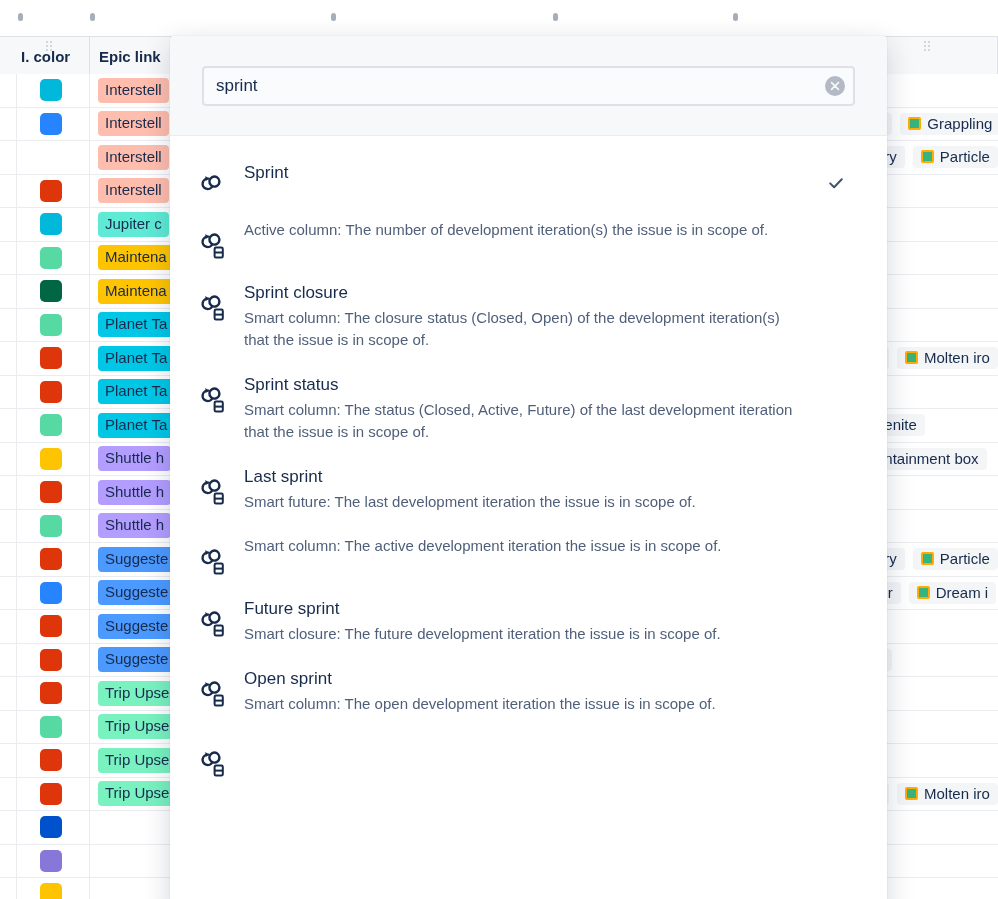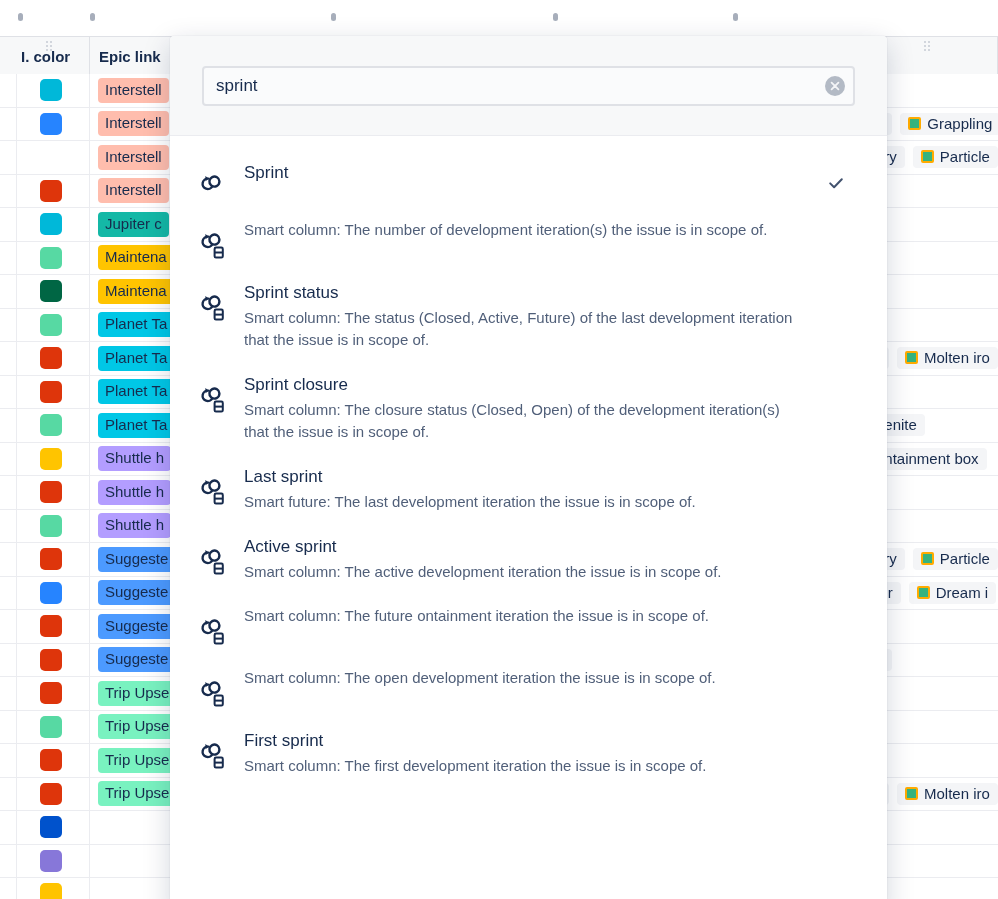--- a/index.html
+++ b/index.html
@@ -354,21 +354,21 @@
           </div>
           <div class="gcell c-mid"></div>
           <div class="gcell c-right"></div>
         </div>
         <div class="grow">
           <div class="gcell c-check"></div>
           <div class="gcell c-color">
             <div class="swatch" style="background: rgb(0, 184, 217);"></div>
           </div>
           <div class="gcell c-epic">
-            <span class="tag" style="background: #14b8a6;">Jupiter c</span>
+            <span class="tag" style="background: #5eead4;">Jupiter c</span>
           </div>
           <div class="gcell c-mid"></div>
           <div class="gcell c-right"></div>
         </div>
         <div class="grow">
           <div class="gcell c-check"></div>
           <div class="gcell c-color">
             <div class="swatch" style="background: rgb(87, 217, 163);"></div>
           </div>
           <div class="gcell c-epic">
@@ -652,61 +652,61 @@
           <div class="opt-icon">
             <svg width="26" height="28" viewBox="0 0 26 28" fill="none">
               <path d="M9.2 5.6 A5.2 5.2 0 1 0 13.4 13.2" stroke="#172B4D" stroke-width="2.4" stroke-linecap="round" fill="none"></path>
               <path d="M6.3 3.1 L9.8 5.5 L6.6 8.2 Z" fill="#172B4D"></path>
               <path d="M12.2 12.4 A5.0 5.0 0 1 1 20.4 8.4 A5.0 5.0 0 0 1 12.2 12.4 Z" stroke="#172B4D" stroke-width="2.4" fill="none" stroke-linecap="round"></path>
               <rect x="15.6" y="16.6" width="8.2" height="10" rx="1.4" stroke="#172B4D" stroke-width="2" fill="none"></rect>
               <path d="M15.6 21.6 H23.8" stroke="#172B4D" stroke-width="2"></path>
             </svg>
           </div>
           <div class="opt-text">
-            <div class="opt-desc">Smart column: The number of development iteration(s) the issue is in scope of.</div>
+            <div class="opt-desc">Active column: The number of development iteration(s) the issue is in scope of.</div>
           </div>
           <div class="opt-check hidden">
             <svg width="20" height="20" viewBox="0 0 20 20" fill="none">
               <path d="M4.2 10.4 L8.1 14.2 L15.8 6.2" stroke="#42526E" stroke-width="2" stroke-linecap="round" stroke-linejoin="round"></path>
             </svg>
           </div>
         </div>
         <div class="option">
           <div class="opt-icon">
             <svg width="26" height="28" viewBox="0 0 26 28" fill="none">
               <path d="M9.2 5.6 A5.2 5.2 0 1 0 13.4 13.2" stroke="#172B4D" stroke-width="2.4" stroke-linecap="round" fill="none"></path>
               <path d="M6.3 3.1 L9.8 5.5 L6.6 8.2 Z" fill="#172B4D"></path>
               <path d="M12.2 12.4 A5.0 5.0 0 1 1 20.4 8.4 A5.0 5.0 0 0 1 12.2 12.4 Z" stroke="#172B4D" stroke-width="2.4" fill="none" stroke-linecap="round"></path>
               <rect x="15.6" y="16.6" width="8.2" height="10" rx="1.4" stroke="#172B4D" stroke-width="2" fill="none"></rect>
               <path d="M15.6 21.6 H23.8" stroke="#172B4D" stroke-width="2"></path>
             </svg>
           </div>
           <div class="opt-text">
-            <div class="opt-title">Sprint status</div>
-            <div class="opt-desc">Smart column: The status (Closed, Active, Future) of the last development iteration that the issue is in scope of.</div>
+            <div class="opt-title">Sprint closure</div>
+            <div class="opt-desc">Smart column: The closure status (Closed, Open) of the development iteration(s) that the issue is in scope of.</div>
           </div>
           <div class="opt-check hidden">
             <svg width="20" height="20" viewBox="0 0 20 20" fill="none">
               <path d="M4.2 10.4 L8.1 14.2 L15.8 6.2" stroke="#42526E" stroke-width="2" stroke-linecap="round" stroke-linejoin="round"></path>
             </svg>
           </div>
         </div>
         <div class="option">
           <div class="opt-icon">
             <svg width="26" height="28" viewBox="0 0 26 28" fill="none">
               <path d="M9.2 5.6 A5.2 5.2 0 1 0 13.4 13.2" stroke="#172B4D" stroke-width="2.4" stroke-linecap="round" fill="none"></path>
               <path d="M6.3 3.1 L9.8 5.5 L6.6 8.2 Z" fill="#172B4D"></path>
               <path d="M12.2 12.4 A5.0 5.0 0 1 1 20.4 8.4 A5.0 5.0 0 0 1 12.2 12.4 Z" stroke="#172B4D" stroke-width="2.4" fill="none" stroke-linecap="round"></path>
               <rect x="15.6" y="16.6" width="8.2" height="10" rx="1.4" stroke="#172B4D" stroke-width="2" fill="none"></rect>
               <path d="M15.6 21.6 H23.8" stroke="#172B4D" stroke-width="2"></path>
             </svg>
           </div>
           <div class="opt-text">
-            <div class="opt-title">Sprint closure</div>
-            <div class="opt-desc">Smart column: The closure status (Closed, Open) of the development iteration(s) that the issue is in scope of.</div>
+            <div class="opt-title">Sprint status</div>
+            <div class="opt-desc">Smart column: The status (Closed, Active, Future) of the last development iteration that the issue is in scope of.</div>
           </div>
           <div class="opt-check hidden">
             <svg width="20" height="20" viewBox="0 0 20 20" fill="none">
               <path d="M4.2 10.4 L8.1 14.2 L15.8 6.2" stroke="#42526E" stroke-width="2" stroke-linecap="round" stroke-linejoin="round"></path>
             </svg>
           </div>
         </div>
         <div class="option">
           <div class="opt-icon">
             <svg width="26" height="28" viewBox="0 0 26 28" fill="none">
@@ -731,81 +731,78 @@
           <div class="opt-icon">
             <svg width="26" height="28" viewBox="0 0 26 28" fill="none">
               <path d="M9.2 5.6 A5.2 5.2 0 1 0 13.4 13.2" stroke="#172B4D" stroke-width="2.4" stroke-linecap="round" fill="none"></path>
               <path d="M6.3 3.1 L9.8 5.5 L6.6 8.2 Z" fill="#172B4D"></path>
               <path d="M12.2 12.4 A5.0 5.0 0 1 1 20.4 8.4 A5.0 5.0 0 0 1 12.2 12.4 Z" stroke="#172B4D" stroke-width="2.4" fill="none" stroke-linecap="round"></path>
               <rect x="15.6" y="16.6" width="8.2" height="10" rx="1.4" stroke="#172B4D" stroke-width="2" fill="none"></rect>
               <path d="M15.6 21.6 H23.8" stroke="#172B4D" stroke-width="2"></path>
             </svg>
           </div>
           <div class="opt-text">
-            <div class="opt-title">Active sprint</div>
             <div class="opt-desc">Smart column: The active development iteration the issue is in scope of.</div>
           </div>
           <div class="opt-check hidden">
             <svg width="20" height="20" viewBox="0 0 20 20" fill="none">
               <path d="M4.2 10.4 L8.1 14.2 L15.8 6.2" stroke="#42526E" stroke-width="2" stroke-linecap="round" stroke-linejoin="round"></path>
             </svg>
           </div>
         </div>
         <div class="option">
           <div class="opt-icon">
             <svg width="26" height="28" viewBox="0 0 26 28" fill="none">
               <path d="M9.2 5.6 A5.2 5.2 0 1 0 13.4 13.2" stroke="#172B4D" stroke-width="2.4" stroke-linecap="round" fill="none"></path>
               <path d="M6.3 3.1 L9.8 5.5 L6.6 8.2 Z" fill="#172B4D"></path>
               <path d="M12.2 12.4 A5.0 5.0 0 1 1 20.4 8.4 A5.0 5.0 0 0 1 12.2 12.4 Z" stroke="#172B4D" stroke-width="2.4" fill="none" stroke-linecap="round"></path>
               <rect x="15.6" y="16.6" width="8.2" height="10" rx="1.4" stroke="#172B4D" stroke-width="2" fill="none"></rect>
               <path d="M15.6 21.6 H23.8" stroke="#172B4D" stroke-width="2"></path>
             </svg>
           </div>
           <div class="opt-text">
-            <div class="opt-desc">Smart column: The future ontainment iteration the issue is in scope of.</div>
+            <div class="opt-title">Future sprint</div>
+            <div class="opt-desc">Smart closure: The future development iteration the issue is in scope of.</div>
           </div>
           <div class="opt-check hidden">
             <svg width="20" height="20" viewBox="0 0 20 20" fill="none">
               <path d="M4.2 10.4 L8.1 14.2 L15.8 6.2" stroke="#42526E" stroke-width="2" stroke-linecap="round" stroke-linejoin="round"></path>
             </svg>
           </div>
         </div>
         <div class="option">
           <div class="opt-icon">
             <svg width="26" height="28" viewBox="0 0 26 28" fill="none">
               <path d="M9.2 5.6 A5.2 5.2 0 1 0 13.4 13.2" stroke="#172B4D" stroke-width="2.4" stroke-linecap="round" fill="none"></path>
               <path d="M6.3 3.1 L9.8 5.5 L6.6 8.2 Z" fill="#172B4D"></path>
               <path d="M12.2 12.4 A5.0 5.0 0 1 1 20.4 8.4 A5.0 5.0 0 0 1 12.2 12.4 Z" stroke="#172B4D" stroke-width="2.4" fill="none" stroke-linecap="round"></path>
               <rect x="15.6" y="16.6" width="8.2" height="10" rx="1.4" stroke="#172B4D" stroke-width="2" fill="none"></rect>
               <path d="M15.6 21.6 H23.8" stroke="#172B4D" stroke-width="2"></path>
             </svg>
           </div>
           <div class="opt-text">
+            <div class="opt-title">Open sprint</div>
             <div class="opt-desc">Smart column: The open development iteration the issue is in scope of.</div>
           </div>
           <div class="opt-check hidden">
             <svg width="20" height="20" viewBox="0 0 20 20" fill="none">
               <path d="M4.2 10.4 L8.1 14.2 L15.8 6.2" stroke="#42526E" stroke-width="2" stroke-linecap="round" stroke-linejoin="round"></path>
             </svg>
           </div>
         </div>
         <div class="option">
           <div class="opt-icon">
             <svg width="26" height="28" viewBox="0 0 26 28" fill="none">
               <path d="M9.2 5.6 A5.2 5.2 0 1 0 13.4 13.2" stroke="#172B4D" stroke-width="2.4" stroke-linecap="round" fill="none"></path>
               <path d="M6.3 3.1 L9.8 5.5 L6.6 8.2 Z" fill="#172B4D"></path>
               <path d="M12.2 12.4 A5.0 5.0 0 1 1 20.4 8.4 A5.0 5.0 0 0 1 12.2 12.4 Z" stroke="#172B4D" stroke-width="2.4" fill="none" stroke-linecap="round"></path>
               <rect x="15.6" y="16.6" width="8.2" height="10" rx="1.4" stroke="#172B4D" stroke-width="2" fill="none"></rect>
               <path d="M15.6 21.6 H23.8" stroke="#172B4D" stroke-width="2"></path>
             </svg>
           </div>
-          <div class="opt-text">
-            <div class="opt-title">First sprint</div>
-            <div class="opt-desc">Smart column: The first development iteration the issue is in scope of.</div>
-          </div>
           <div class="opt-check hidden">
             <svg width="20" height="20" viewBox="0 0 20 20" fill="none">
               <path d="M4.2 10.4 L8.1 14.2 L15.8 6.2" stroke="#42526E" stroke-width="2" stroke-linecap="round" stroke-linejoin="round"></path>
             </svg>
           </div>
         </div>
       </div>
 
   </div>
 </div>

